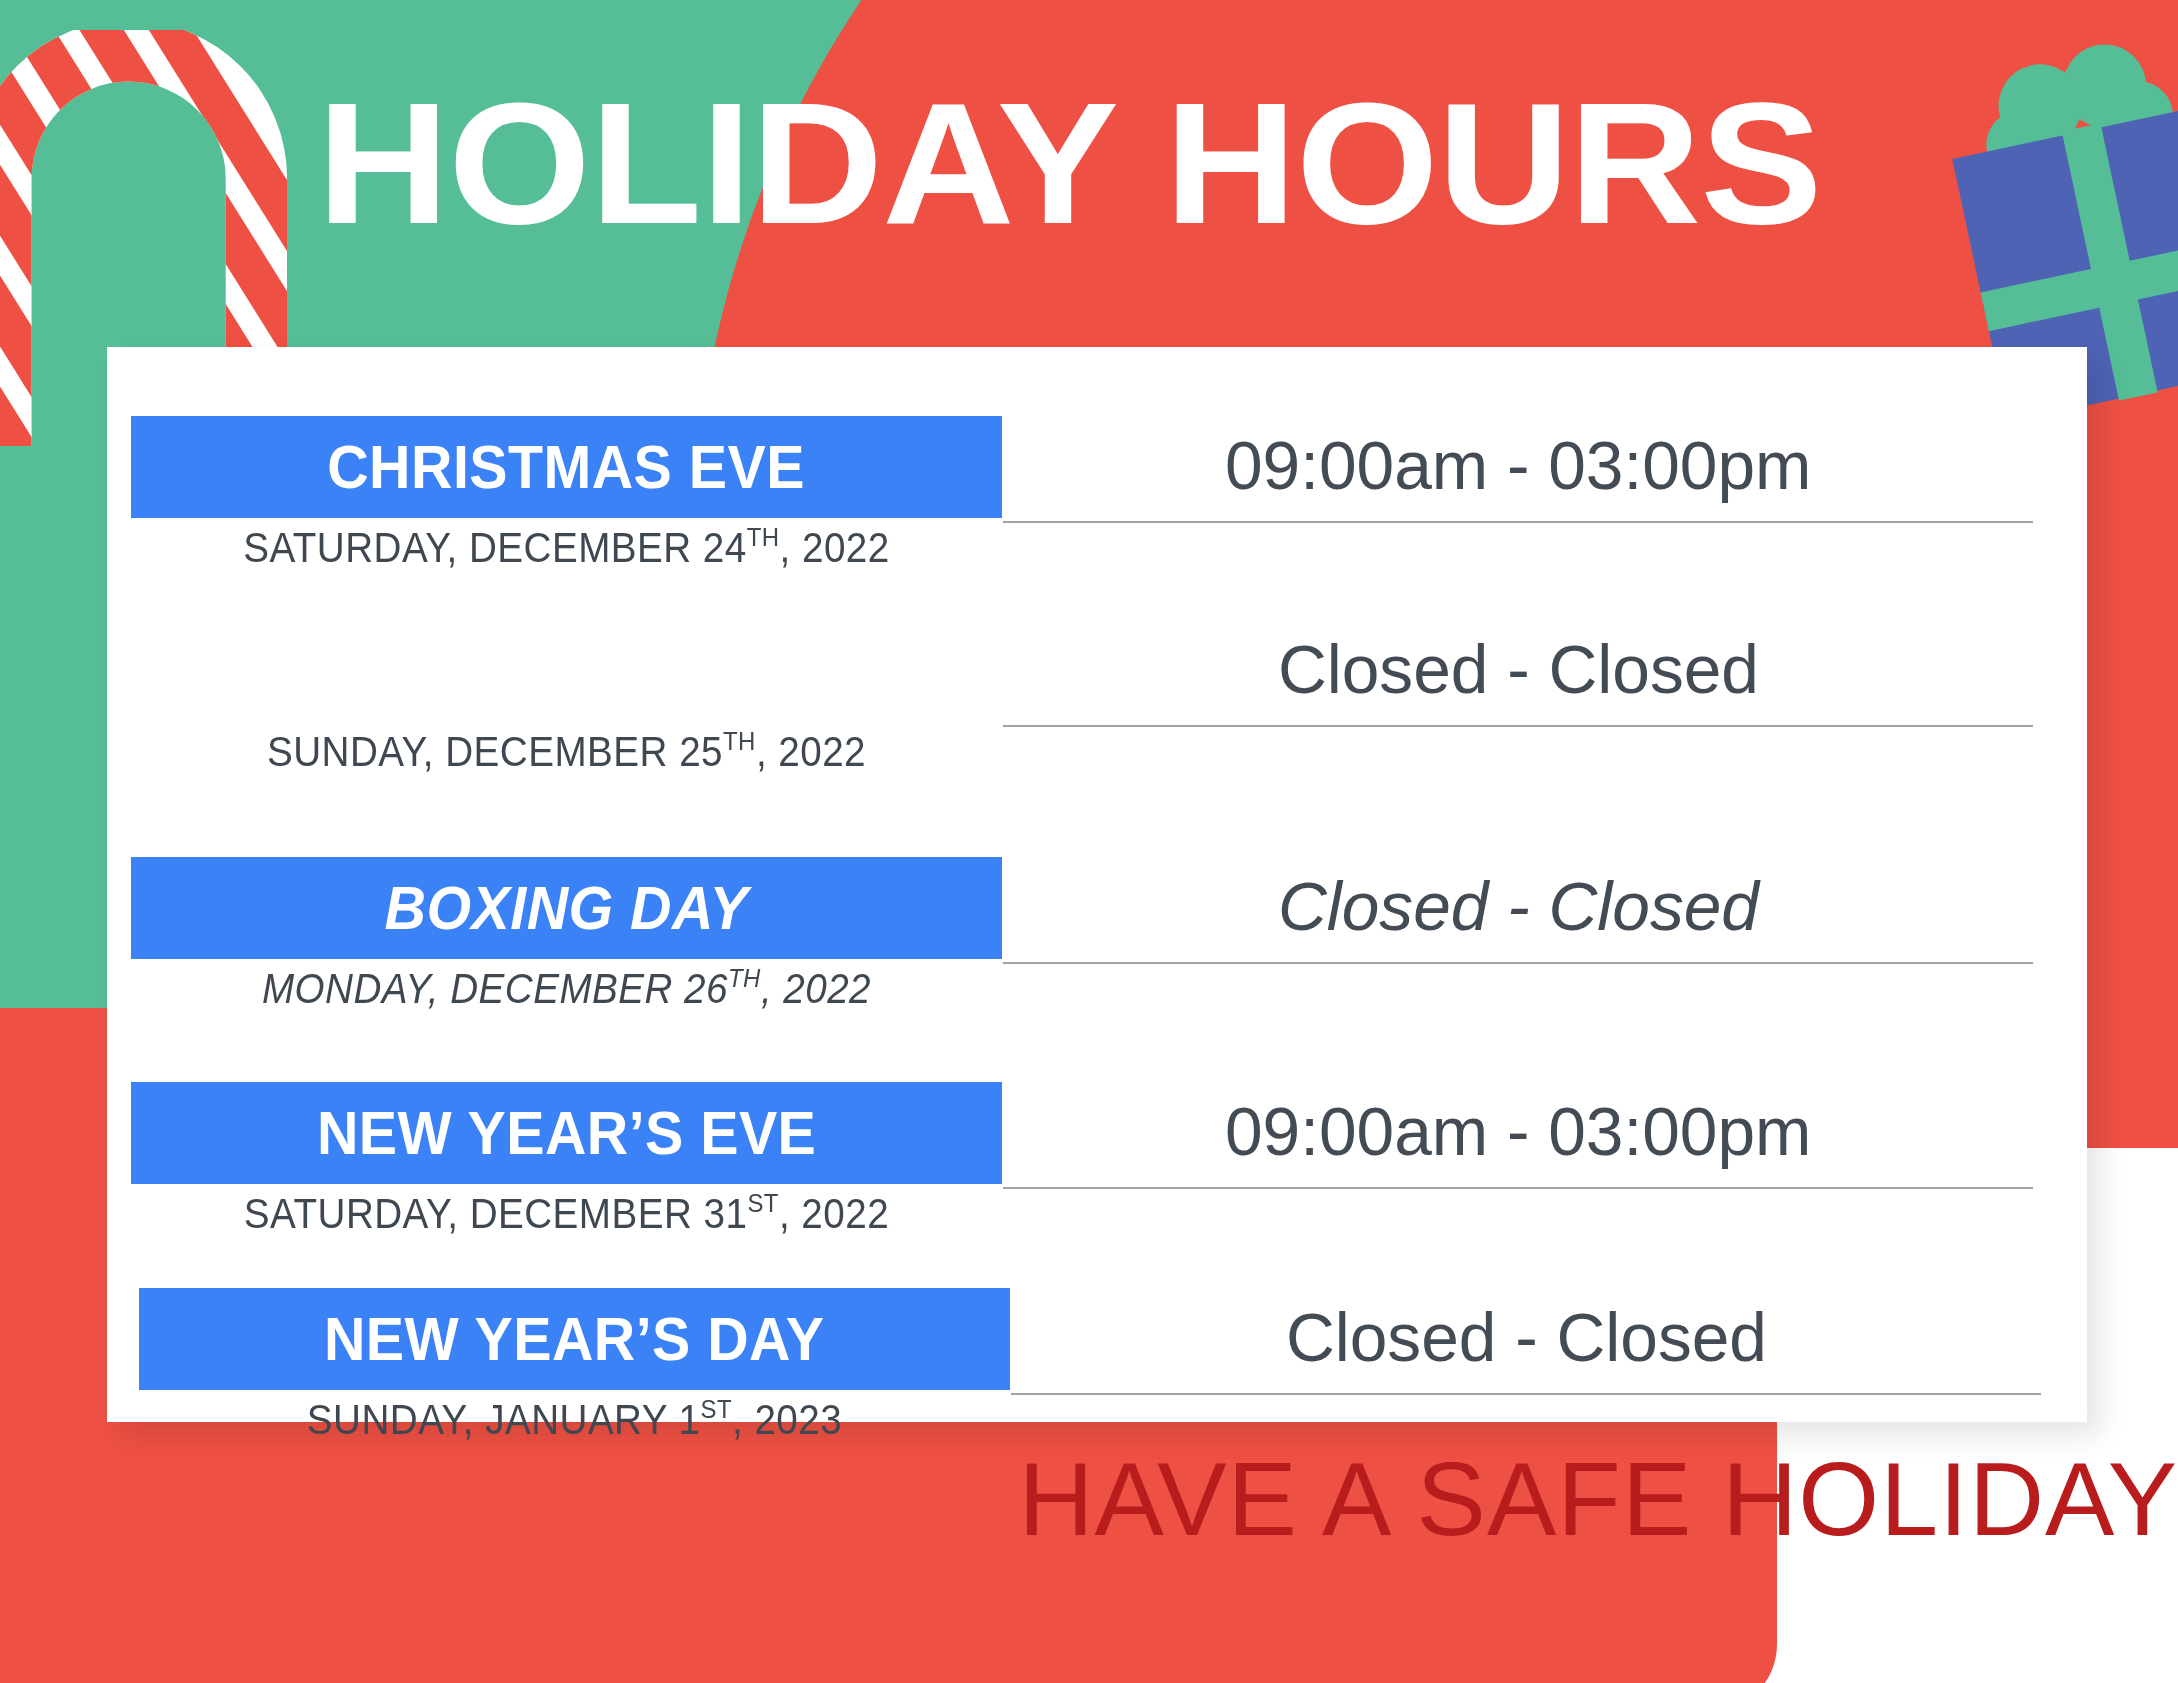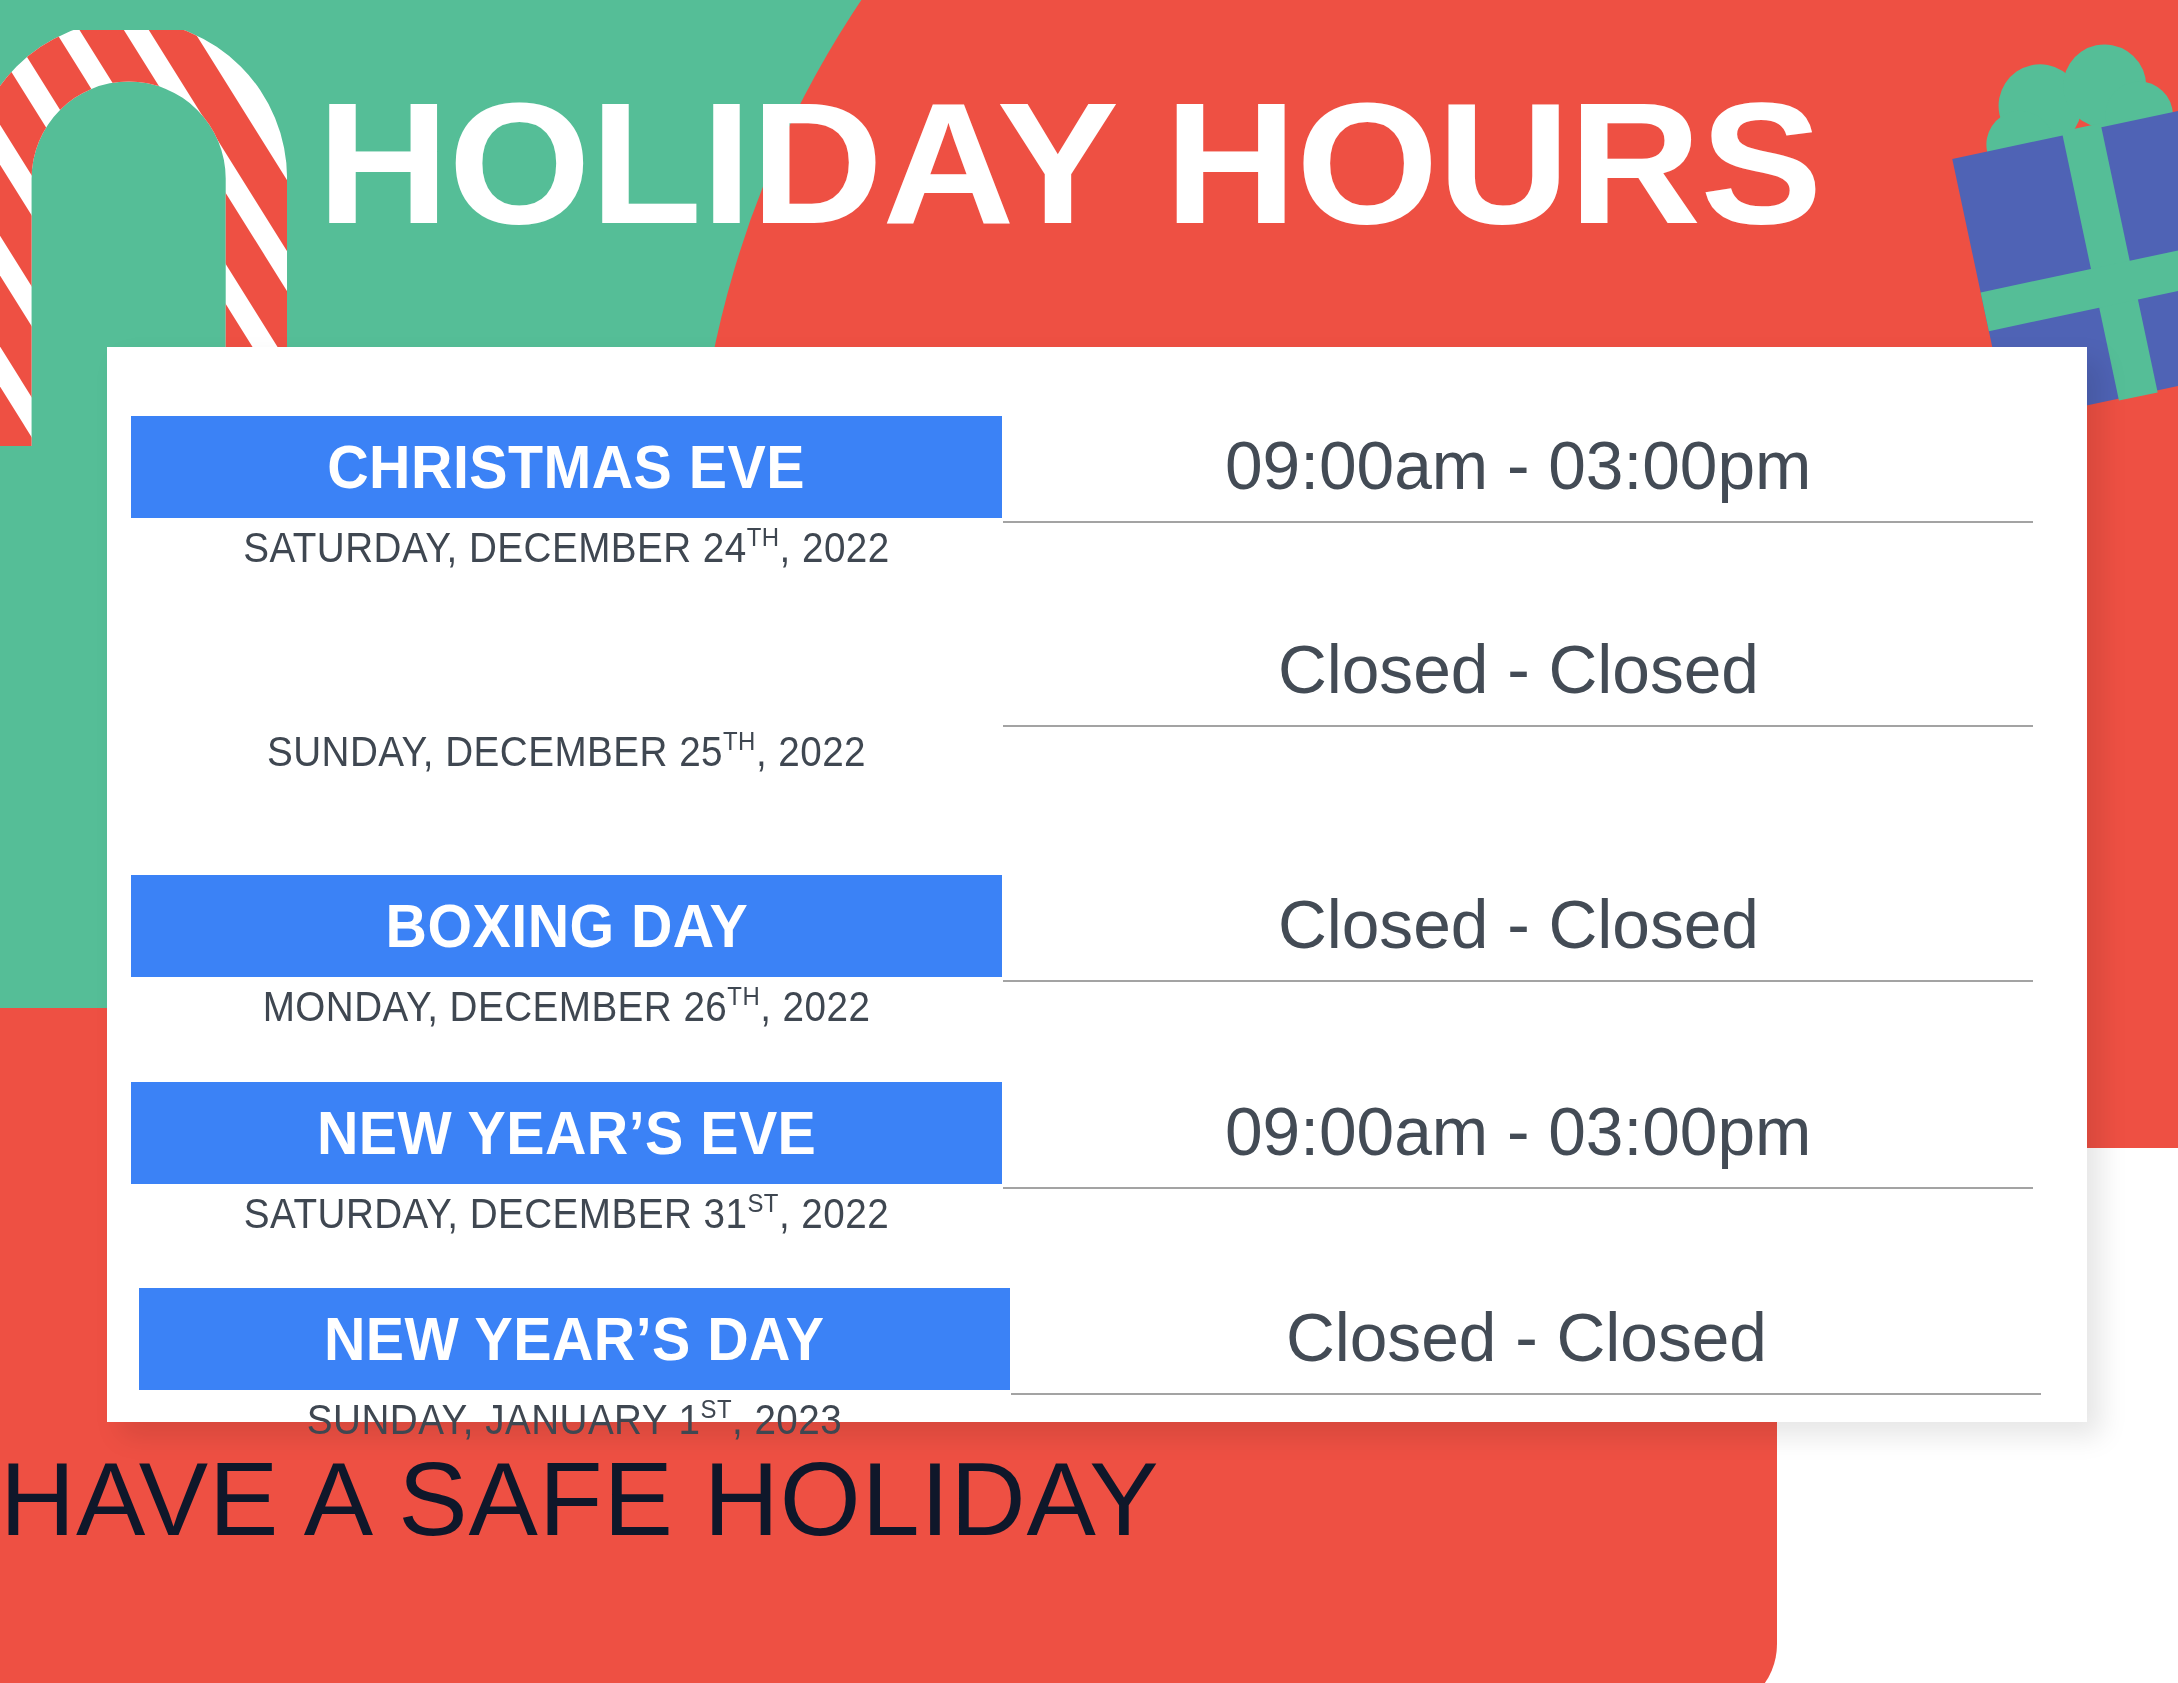--- a/index.html
+++ b/index.html
@@ -62,21 +62,21 @@
     white-space:nowrap;
     transform:scaleX(1.06);
     transform-origin:left center;
   }
 
   
   .rows{position:absolute;left:107px;top:347px;width:1980px;height:1075px;z-index:7;}
   .row{position:absolute;left:0;width:1980px;height:198px;}
   .row-0{top:69px;}
   .row-1{top:273px;}
-  .row-2{top:528px;}
+  .row-2{top:510px;font-style:italic;}
   .row-3{top:735px;}
   .row-4{top:941px;margin-left:8px;}
 
   .name-banner{
     position:absolute;left:24px;top:0;width:871px;height:102px;
     background:#3b82f6;
     display:flex;align-items:center;justify-content:center;
   }
   .name-text{
     color:#ffffff;
@@ -110,22 +110,22 @@
     font-family:"Liberation Sans", sans-serif;
     font-size:69px;
     line-height:1;
     white-space:nowrap;
     transform:scaleX(0.98);
   }
 
   
   .footer{
     position:absolute;left:0;top:1447px;width:2178px;
-    text-align:left;z-index:8;
-    color:#0f172a;
+    text-align:right;z-index:8;
+    color:#b91c1c;
     font-family:"Liberation Sans", sans-serif;
     font-size:104px;
     letter-spacing:1px;
     line-height:1;
     white-space:nowrap;
   }
 </style>
 </head>
 <body>
 

